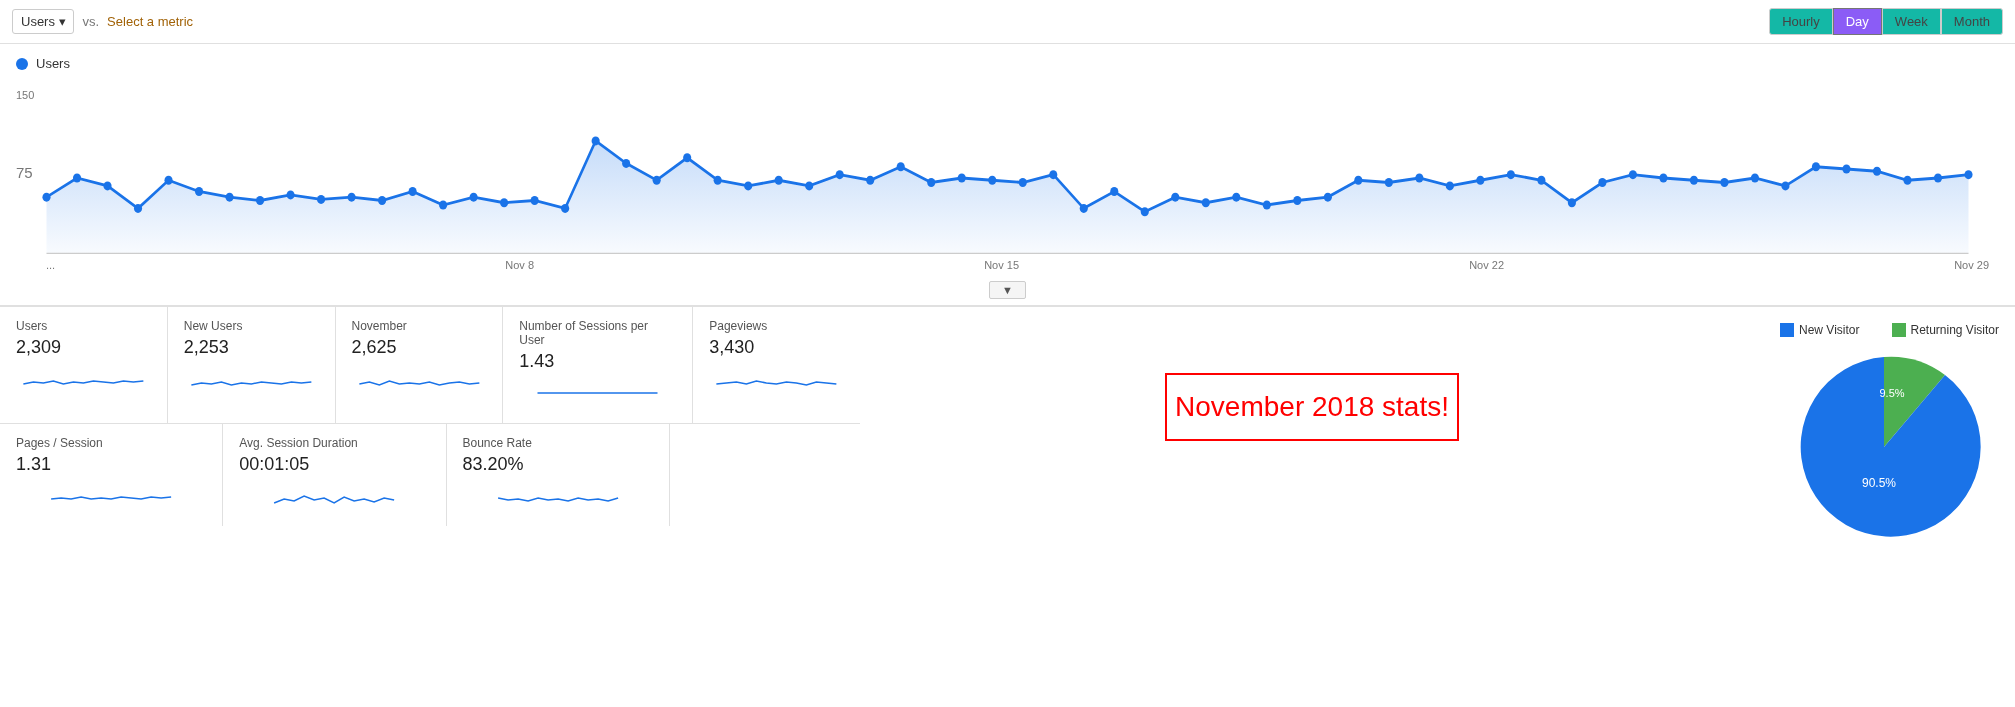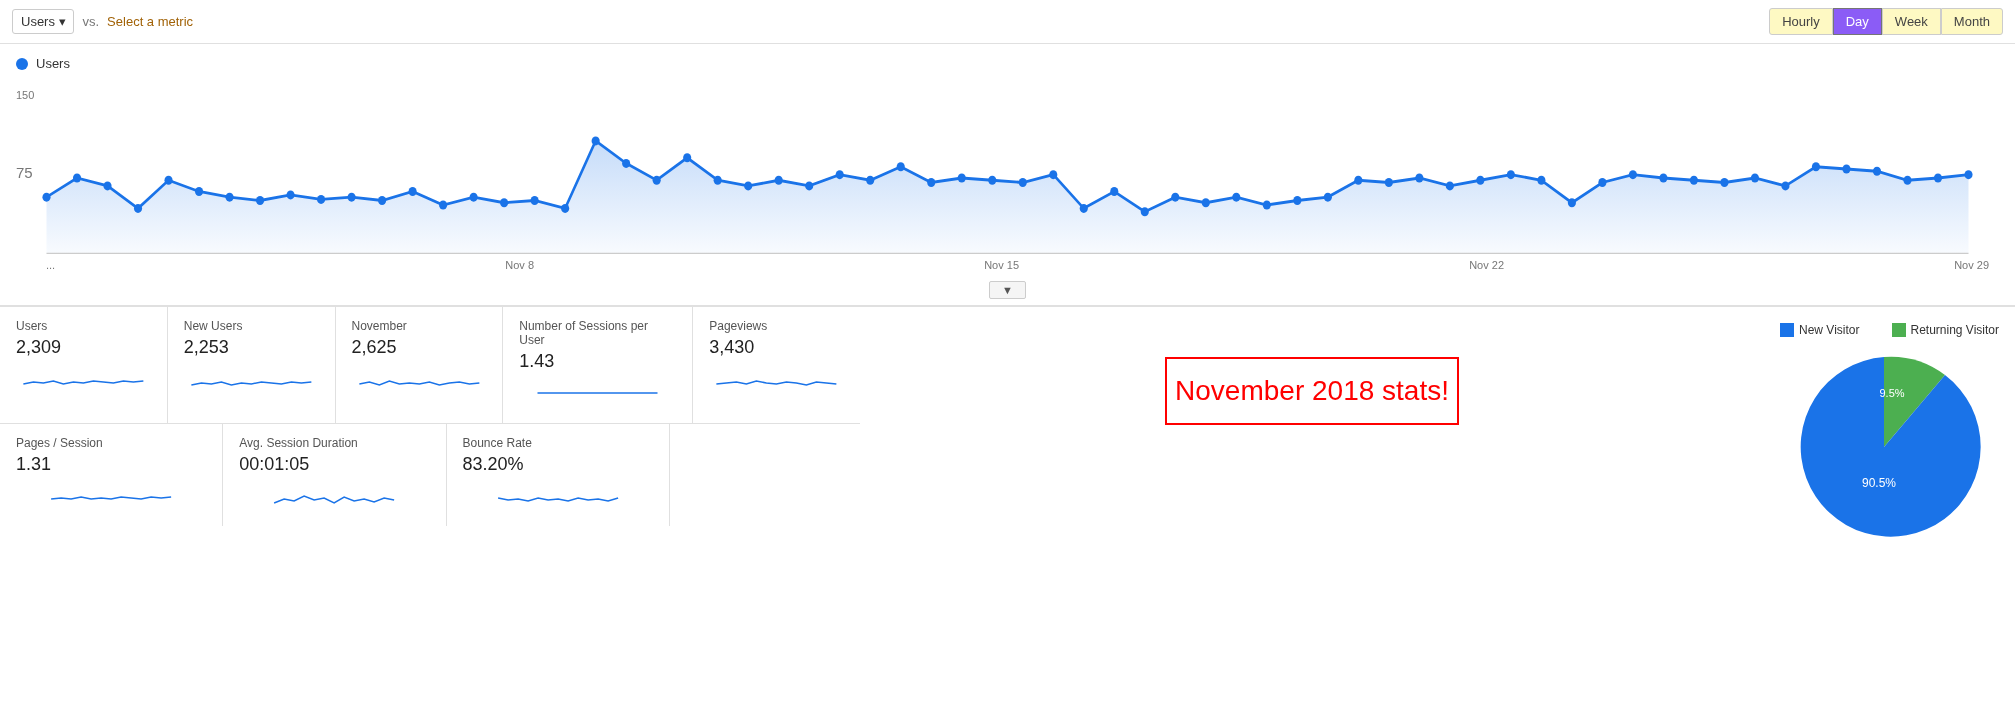--- a/index.html
+++ b/index.html
@@ -38,21 +38,21 @@
       font-size: 13px;
       text-decoration: none;
     }
     .time-buttons {
       margin-left: auto;
       display: flex;
       gap: 0;
     }
     .time-btn {
       border: 1px solid #ccc;
-      background: #fef9c3;
+      background: #14b8a6;
       padding: 5px 12px;
       cursor: pointer;
       font-size: 13px;
       color: #444;
     }
     .time-btn:first-child { border-radius: 3px 0 0 3px; }
     .time-btn:last-child { border-radius: 0 3px 3px 0; }
     .time-btn.active {
       background: #8b5cf6;
       color: #fff;
@@ -134,21 +134,21 @@
       color: #222;
       margin-bottom: 6px;
     }
     .mini-chart {
       height: 30px;
       width: 100%;
     }
     .annotation-box {
       border: 2px solid red;
       padding: 16px 8px;
-      margin-top: 4px;
+      margin-top: 20px;
     }
     .annotation-text {
       color: red;
       font-size: 28px;
       font-weight: 400;
       white-space: nowrap;
     }
     .pie-legend {
       display: flex;
       gap: 20px;

